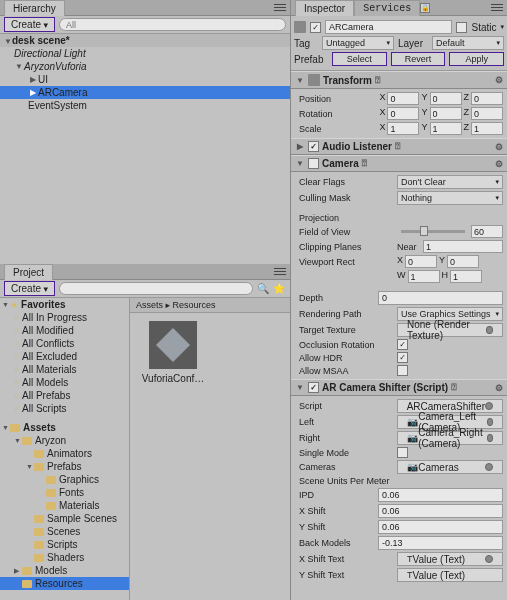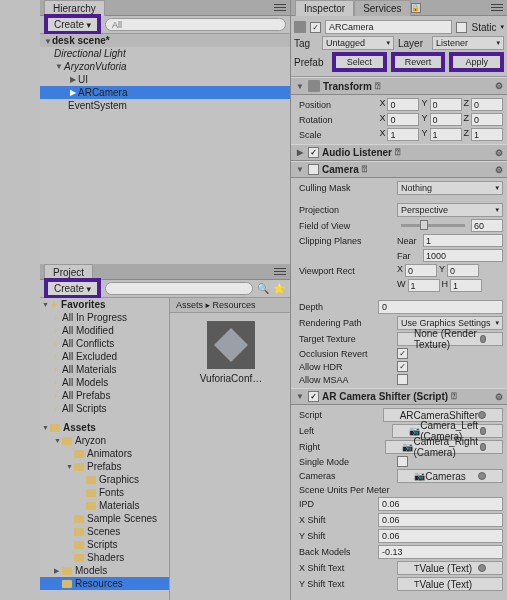--- a/index.html
+++ b/index.html
@@ -1,39 +1,39 @@
 <!DOCTYPE html>
 <html><head>
 <meta charset="utf-8">
 <style>
 * { margin:0; padding:0; box-sizing:border-box; font-family:Arial,sans-serif; font-size:10px; color:#222; }
 body { background:#c0c0c0; width:507px; height:600px; overflow:hidden; }
 .root { display:flex; height:100%; }
-.left { width:291px; display:flex; flex-direction:column; border-right:1px solid #888;padding-left:40px; }
+.left { width:291px; display:flex; flex-direction:column; border-right:1px solid #888; }
 .right { flex:1; display:flex; flex-direction:column; background:#c2c2c2; overflow-y:auto; }
 .panel-tab { background:#a8a8a8; border-bottom:1px solid #888; height:16px; display:flex; align-items:center; padding:0 4px; }
 .tab { background:#c8c8c8; padding:2px 8px; border:1px solid #999; border-bottom:none; font-size:10px; }
-.tab.inactive { background:#b0b0b0; }
+.tab.inactive { background:#b0b0b0;font-family:Liberation Mono, monospace; }
 .menu-icon { margin-left:auto; width:12px; height:10px; display:flex; flex-direction:column; justify-content:space-around; }
 .menu-icon span { height:1px; background:#444; }
 .toolbar { background:#c0c0c0; padding:2px 4px; display:flex; align-items:center; gap:4px; border-bottom:1px solid #999; height:18px; }
-.btn-sm { background:#d4d4d4; border:4px solid #4c1d95; padding:1px 6px; font-size:9px; }
+.btn-sm { background:#d4d4d4; border:1px solid #4c1d95; padding:1px 6px; font-size:9px; }
 .search { flex:1; background:#e8e8e8; border:1px solid #999; border-radius:8px; height:13px; padding:0 6px; font-size:9px; }
 .hier-body { flex:1; background:#c2c2c2; overflow:auto; }
 .hier-row { padding:1px 2px; display:flex; align-items:center; font-size:10px; }
 .hier-row.selected { background:#3e7de0; color:#fff; }
 .fold { width:10px; text-align:center; font-size:8px; color:#555; cursor:pointer; }
 .indent0 { padding-left:14px;font-style:italic; } .indent1 { padding-left:28px; }
 .title-row { background:#b8b8b8; padding:1px 4px; font-weight:bold; font-size:10px; }
 .project-split { display:flex; flex:1; background:#c2c2c2; }
 .proj-tree { width:130px; border-right:1px solid #999; overflow:auto; background:#c2c2c2; }
 .proj-main { flex:1; background:#c2c2c2; display:flex; flex-direction:column; }
 .proj-path { background:#b8b8b8; padding:2px 6px; font-size:9px; border-bottom:1px solid #999; }
 .proj-grid { flex:1; padding:8px; display:flex; }
-.proj-item { width:70px; text-align:center; font-size:9px;margin-left:18px; }
+.proj-item { width:70px; text-align:center; font-size:9px; }
 .proj-icon { width:48px; height:48px; background:#5a5a5a; margin:0 auto 4px; display:flex; align-items:center; justify-content:center; }
 .cube { width:24px; height:24px; background:#9aa0a8; transform:rotate(45deg); }
 .tree-row { padding:1px 2px; display:flex; align-items:center; font-size:10px; }
 .tree-row.selected { background:#3e7de0; color:#fff; }
 .tree-row.selected .fold-icon { color:#fff; }
 .ti0{padding-left:2px}.ti1{padding-left:14px}.ti2{padding-left:26px}.ti3{padding-left:38px}
 .folder-icon { width:10px; height:8px; background:#d9b96b; border-radius:1px; margin-right:3px; display:inline-block; }
 .star-icon { color:#d9b96b; margin-right:3px; font-size:9px; }
 .fold-icon { width:8px; font-size:7px; color:#555; }
 
@@ -47,21 +47,21 @@
 .comp-head { background:#b8b8b8; border-top:1px solid #d4d4d4; border-bottom:1px solid #888; padding:2px 4px; display:flex; align-items:center; gap:3px; font-size:10px; font-weight:bold; }
 .comp-icon { width:12px; height:12px; background:#888; border-radius:1px; }
 .comp-body { padding:2px 4px; }
 .prop-row { display:flex; align-items:center; padding:1px 0; gap:2px; }
 .prop-label { width:100px; font-size:9px; padding-left:4px; }
 .xyz { display:flex; gap:2px; flex:1; }
 .xyz-lbl { font-size:9px; }
 .num { background:#e8e8e8; border:1px solid #999; width:32px; height:13px; font-size:9px; padding:0 2px; }
 .gear { margin-left:auto; font-size:9px; color:#555; }
 .help { font-size:9px; color:#555; margin-right:2px; }
-.obj-field { background:#d8d8d8; border:1px solid #999; padding:1px 16px; height:14px; font-size:9px; flex:1; display:flex; align-items:center; }
+.obj-field { background:#d8d8d8; border:1px solid #999; padding:1px 9px; height:14px; font-size:9px; flex:1; display:flex; align-items:center; }
 .obj-dot { width:8px; height:8px; border-radius:50%; background:#888; margin-left:auto; border:1px solid #666; }
 .slider-h { flex:1; height:3px; background:#999; margin:0 4px; position:relative; }
 .slider-h-t { position:absolute; width:8px; height:10px; background:#d4d4d4; border:1px solid #777; top:-4px; }
 .lock { width:10px; height:10px; border:1px solid #777; background:#d4d4d4; font-size:7px; text-align:center; }
 </style>
 </head>
 <body>
 
 <div class="root">
  <div class="left">
@@ -249,21 +249,21 @@
     <div class="chk on"></div>
     <input class="field" value="ARCamera" style="">
     <div class="chk"></div>
     <span>Static</span>
           <span style="font-size:7px">▾</span>
    </div>
    <div class="insp-row">
     <span style="width:24px">Tag</span>
     <div class="dropdown">Untagged</div>
     <span style="width:30px">Layer</span>
-    <div class="dropdown">Listener</div>
+    <div class="dropdown">Default</div>
    </div>
    <div class="insp-row">
     <span style="width:34px">Prefab</span>
     <button class="btn-sm" style="flex:1">Select</button>
     <button class="btn-sm" style="flex:1">Revert</button>
     <button class="btn-sm" style="flex:1">Apply</button>
    </div>
   </div>
 
   <div class="comp-head">
@@ -319,44 +319,42 @@
 
   <div class="comp-head">
    <span class="fold">▼</span>
         <div class="chk"></div>
    <span>Camera</span>
    <span class="help">⍰</span>
         <span class="gear">⚙</span>
   </div>
   <div class="comp-body">
    <div class="prop-row">
+          <span class="prop-label">Clear Flags</span>
+          <div class="dropdown">Don't Clear</div>
+        </div>
+   <div class="prop-row">
           <span class="prop-label">Culling Mask</span>
           <div class="dropdown">Nothing</div>
         </div>
    <div style="height:6px"></div>
    <div class="prop-row">
           <span class="prop-label">Projection</span>
-          <div class="dropdown">Perspective</div>
         </div>
    <div class="prop-row">
           <span class="prop-label">Field of View</span>
           <div class="slider-h">
             <div class="slider-h-t" style="left:30%"></div>
           </div>
           <input class="num" value="60" style="">
         </div>
    <div class="prop-row">
           <span class="prop-label">Clipping Planes</span>
           <span class="xyz-lbl" style="width:24px">Near</span>
           <input class="num" style="flex: 1 1 0%;" value="1">
-        </div>
-   <div class="prop-row">
-          <span class="prop-label"></span>
-          <span class="xyz-lbl" style="width:24px">Far</span>
-          <input class="num" style="flex: 1 1 0%;" value="1000">
         </div>
    <div class="prop-row">
           <span class="prop-label">Viewport Rect</span>
           <div class="xyz">
             <span class="xyz-lbl">X</span>
             <input class="num" value="0" style="">
             <span class="xyz-lbl">Y</span>
             <input class="num" value="0" style="">
           </div>
         </div>
@@ -379,21 +377,21 @@
           <div class="dropdown">Use Graphics Settings</div>
         </div>
    <div class="prop-row">
           <span class="prop-label">Target Texture</span>
           <div class="obj-field">
             <span>None (Render Texture)</span>
             <span class="obj-dot"></span>
           </div>
         </div>
    <div class="prop-row">
-          <span class="prop-label">Occlusion Revert</span>
+          <span class="prop-label">Occlusion Rotation</span>
           <div class="chk on"></div>
         </div>
    <div class="prop-row">
           <span class="prop-label">Allow HDR</span>
           <div class="chk on"></div>
         </div>
    <div class="prop-row">
           <span class="prop-label">Allow MSAA</span>
           <div class="chk"></div>
         </div>

